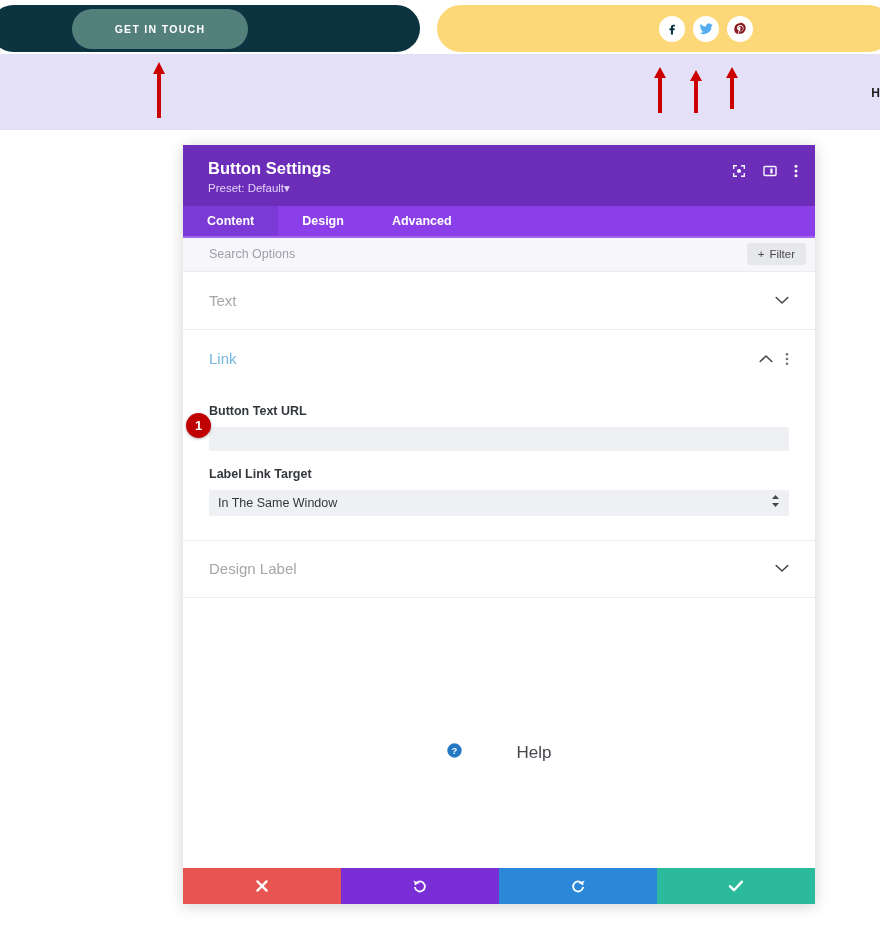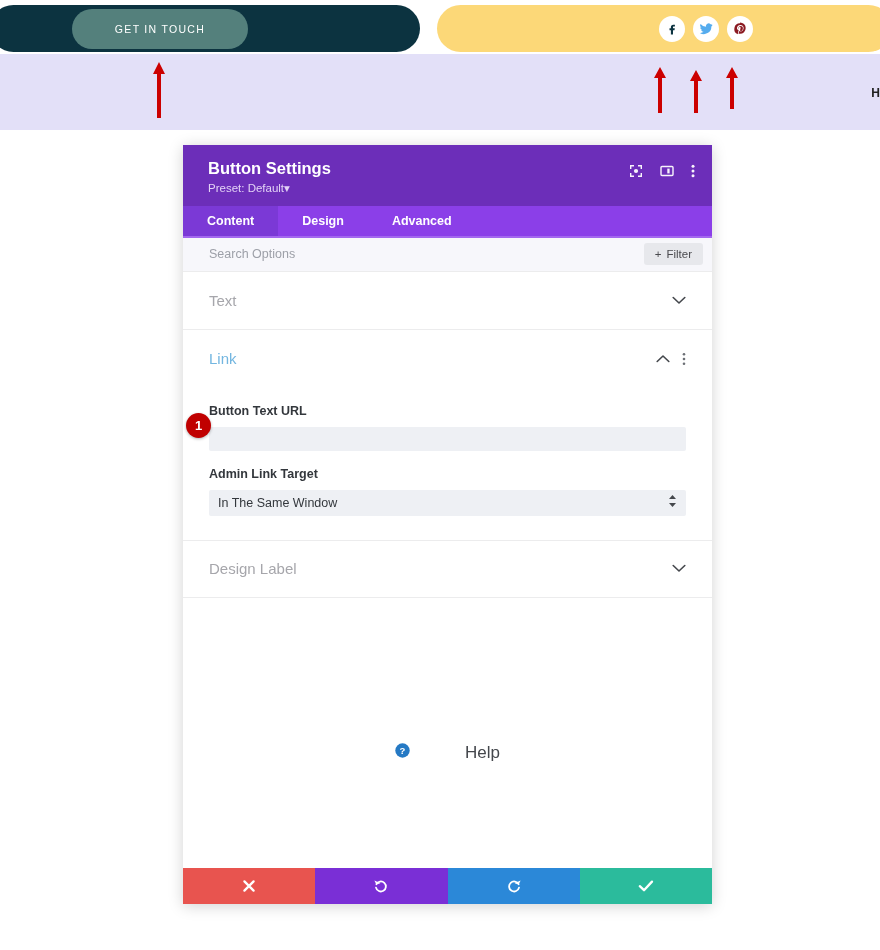--- a/index.html
+++ b/index.html
@@ -38,21 +38,21 @@
     background: #54807c;
     border-radius: 20px;
     display: flex;
     align-items: center;
     justify-content: center;
     cursor: pointer;
   }
   .cta-button span {
     color: #ffffff;
     font-size: 10.5px;
-    font-weight: normal;
+    font-weight: bold;
     letter-spacing: 1.3px;
   }
   .yellow-bar {
     position: absolute;
     left: 437px;
     top: 5px;
     width: 455px;
     height: 47px;
     background: #fcd878;
     border-radius: 24px;
@@ -94,21 +94,21 @@
     font-weight: bold;
     color: #222;
     letter-spacing: 0;
   }
 
   
   .modal {
     position: absolute;
     left: 183px;
     top: 145px;
-    width: 529px;
+    width: 632px;
     background: #ffffff;
     box-shadow: 0 2px 14px rgba(0,0,0,0.18);
   }
   .modal-header {
     background: #6c2eb9;
     padding: 13px 17px 11px 25px;
     display: flex;
     align-items: flex-start;
     justify-content: space-between;
   }
@@ -434,21 +434,21 @@
         </span>
       </div>
     </div>
 
     <div class="field-block">
       <div class="field-label">Button Text URL</div>
       <input class="text-input" type="text" value="" style="">
     </div>
 
     <div class="field-block">
-      <div class="field-label">Admin Link Target</div>
+      <div class="field-label">Label Link Target</div>
       <div class="select-wrap">
         <select class="select-input">
           <option>In The Same Window</option>
           <option>In The New Tab</option>
         </select>
         <span class="select-arrows">
           <svg width="9" height="14" viewBox="0 0 9 14">
             <path d="M4.5 1 L8 5 L1 5 Z" fill="#44474c"></path>
             <path d="M4.5 13 L8 9 L1 9 Z" fill="#44474c"></path>
           </svg>

